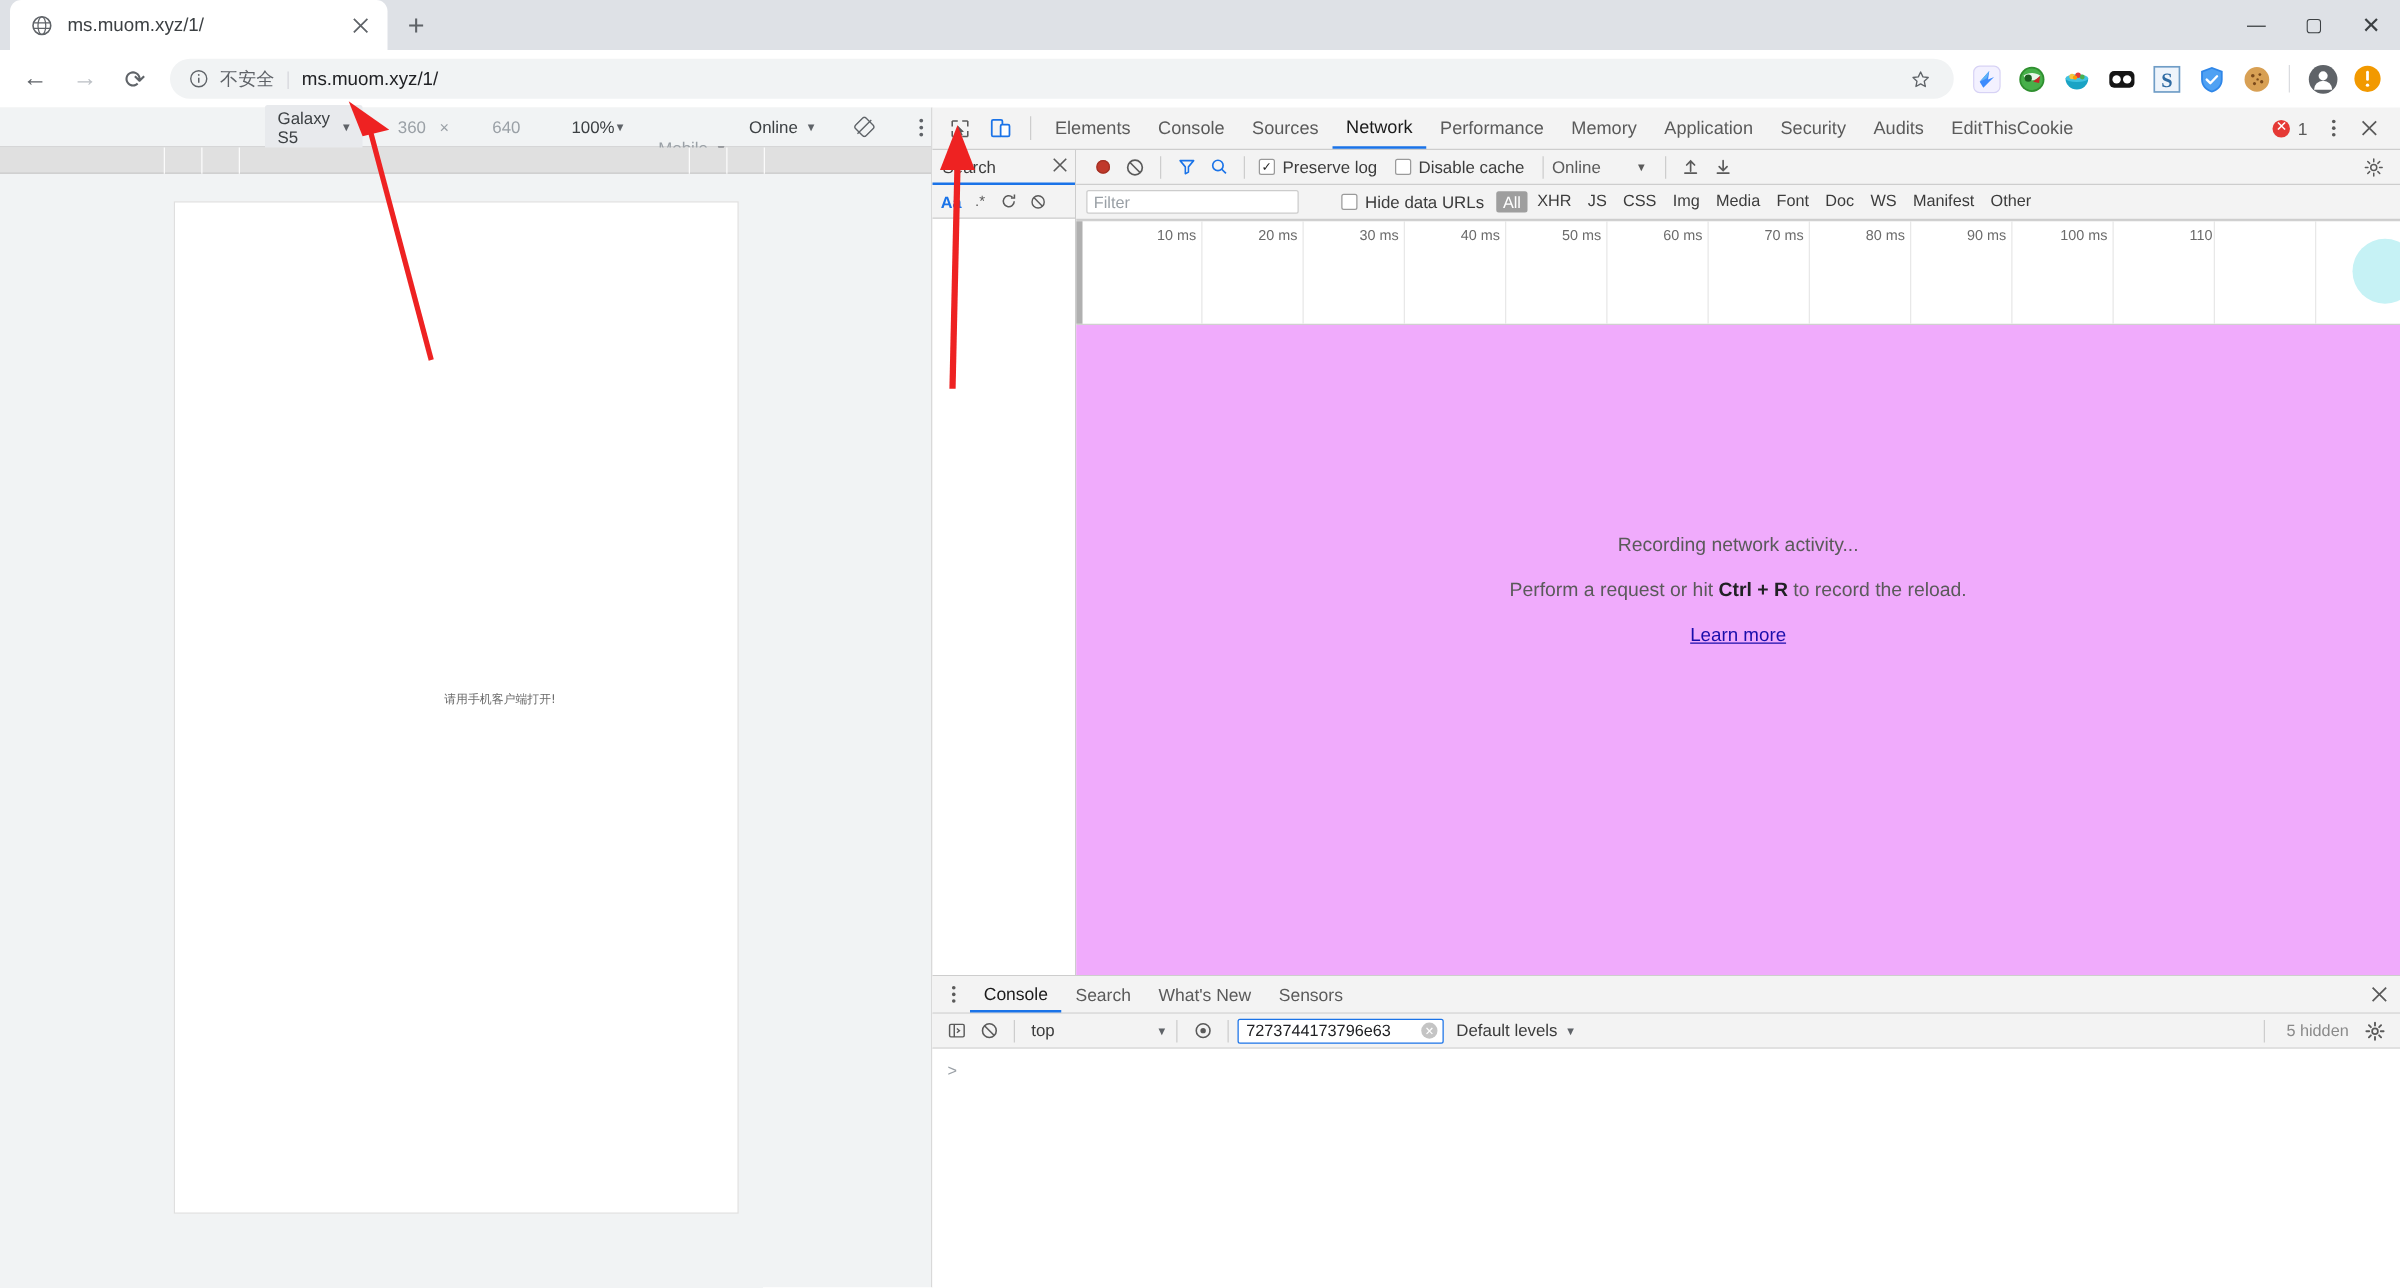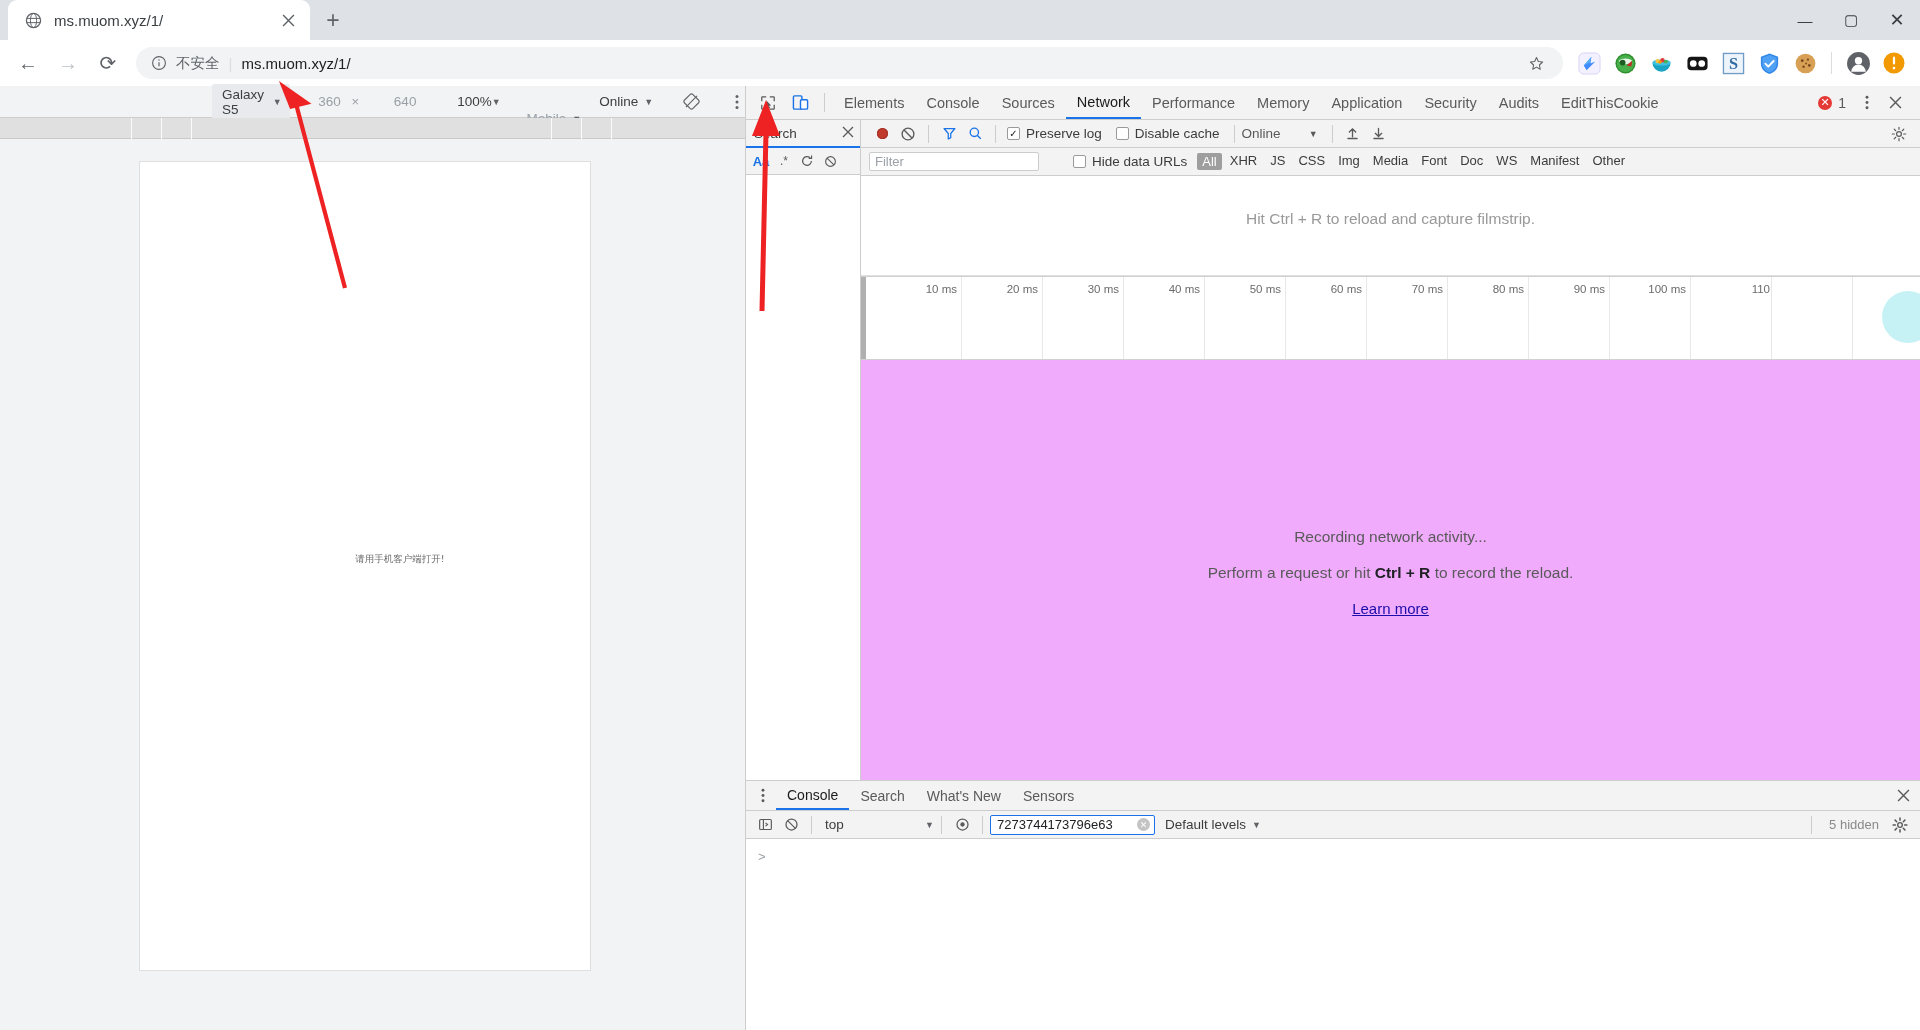--- a/index.html
+++ b/index.html
@@ -526,23 +526,20 @@
             <span class="ftype">Img</span>
             <span class="ftype">Media</span>
             <span class="ftype">Font</span>
             <span class="ftype">Doc</span>
             <span class="ftype">WS</span>
             <span class="ftype">Manifest</span>
             <span class="ftype">Other</span>
           </span>
         </div>
 
-        <div class="filmstrip">
-          <div class="filmstrip-msg">Hit Ctrl + R to reload and capture filmstrip.</div>
-        </div>
 
         <div class="overview">
           <div class="ov-handle"></div>
           <div class="ov-grid">
             <div class="ov-tick" style="left:100px"></div>
             <div class="ov-tick" style="left:181px"></div>
             <div class="ov-tick" style="left:262px"></div>
             <div class="ov-tick" style="left:343px"></div>
             <div class="ov-tick" style="left:424px"></div>
             <div class="ov-tick" style="left:505px"></div>

